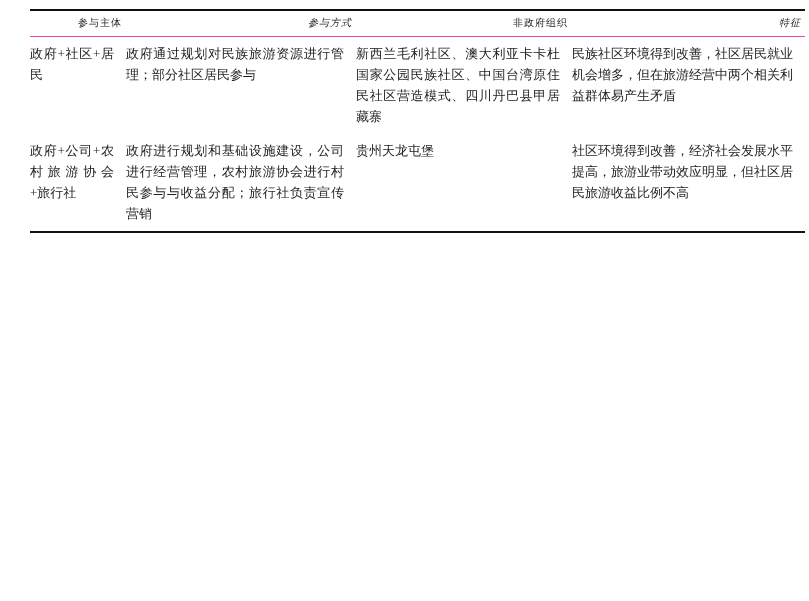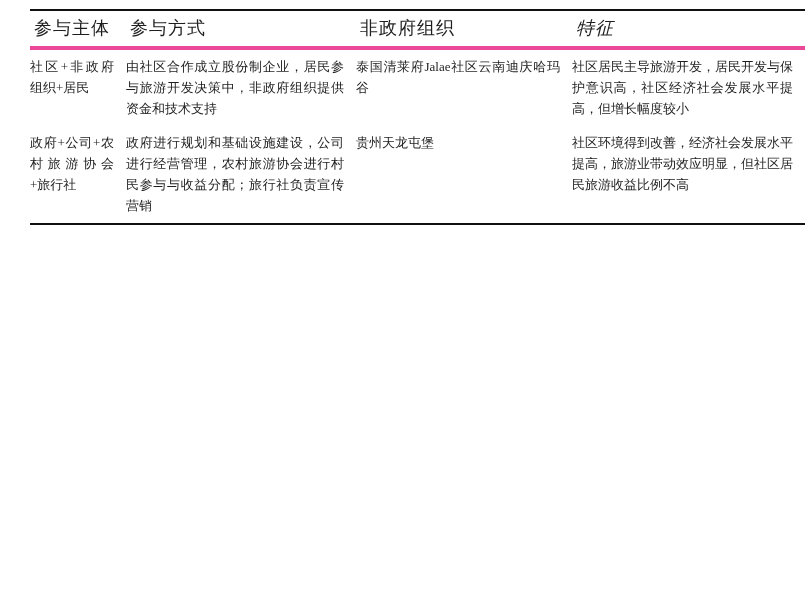--- a/index.html
+++ b/index.html
@@ -20,67 +20,67 @@
   }
   table.paper-table {
     width: 100%;
     border-collapse: collapse;
     border-top: 2px solid #111;
     border-bottom: 2px solid #111;
     table-layout: fixed;
   }
   table.paper-table thead th {
     font-weight: normal;
-    font-size: 18px;
-    text-align: left;
+    font-size: 10px;
+    text-align: right;
     padding: 5px 4px 6px 4px;
-    border-bottom: 4px solid #ec4899;
+    border-bottom: 1px solid #ec4899;
     letter-spacing: 1px;
   }
   table.paper-table td {
     vertical-align: top;
     font-size: 13px;
     line-height: 21px;
     padding: 6px 12px 7px 0;
     text-align: left;
     text-align: justify;
   }
   td.c-participant {
     width: 88px;
     padding-left: 4px;
     word-break: break-all;
     text-align: left;
   }
   td.c-method   { width: 222px; }
   td.c-case     { width: 208px; }
   td.c-feature  { width: 225px; padding-right: 2px; }
   th.h-participant { width: 88px; }
-  th.h-method   { width: 222px; }
+  th.h-method   { width: 222px; font-style: italic; }
   th.h-case     { width: 208px; }
   th.h-feature  { width: 225px; font-style: italic; }
 </style>
 </head>
 <body>
 
 <div class="page">
   <table class="paper-table">
     <thead>
       <tr>
         <th class="h-participant">参与主体</th>
         <th class="h-method">参与方式</th>
         <th class="h-case">非政府组织</th>
         <th class="h-feature">特征</th>
       </tr>
     </thead>
     <tbody>
       <tr>
-        <td class="c-participant">社区+非政府组织+居民</td>
-        <td class="c-method">由社区合作成立股份制企业，居民参与旅游开发决策中，非政府组织提供资金和技术支持</td>
-        <td class="c-case">泰国清莱府Jalae社区云南迪庆哈玛谷</td>
-        <td class="c-feature">社区居民主导旅游开发，居民开发与保护意识高，社区经济社会发展水平提高，但增长幅度较小</td>
+        <td class="c-participant">政府+社区+居民</td>
+        <td class="c-method">政府通过规划对民族旅游资源进行管理；部分社区居民参与</td>
+        <td class="c-case">新西兰毛利社区、澳大利亚卡卡杜国家公园民族社区、中国台湾原住民社区营造模式、四川丹巴县甲居藏寨</td>
+        <td class="c-feature">民族社区环境得到改善，社区居民就业机会增多，但在旅游经营中两个相关利益群体易产生矛盾</td>
       </tr>
       <tr>
         <td class="c-participant">政府+公司+农村旅游协会+旅行社</td>
         <td class="c-method">政府进行规划和基础设施建设，公司进行经营管理，农村旅游协会进行村民参与与收益分配；旅行社负责宣传营销</td>
         <td class="c-case">贵州天龙屯堡</td>
         <td class="c-feature">社区环境得到改善，经济社会发展水平提高，旅游业带动效应明显，但社区居民旅游收益比例不高</td>
       </tr>
 
     </tbody>
   </table>

